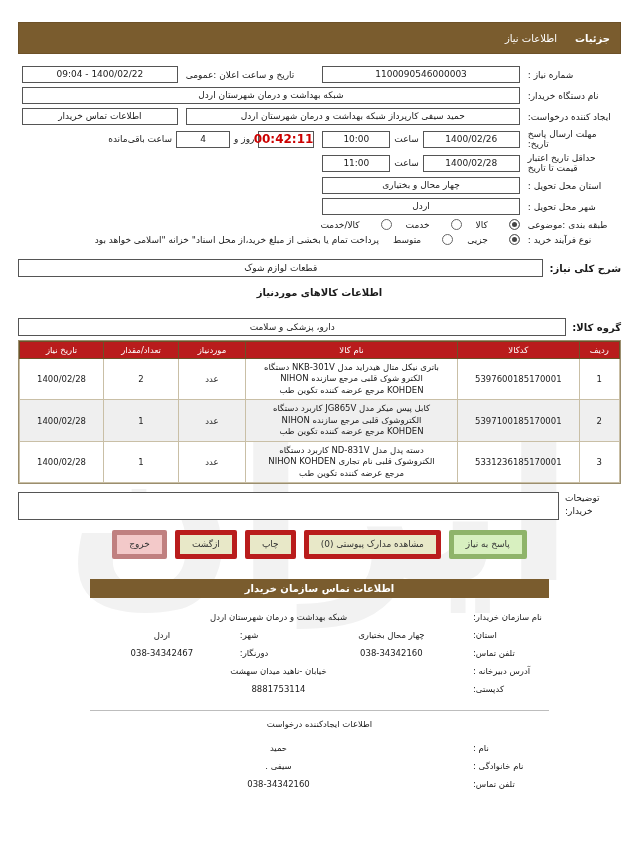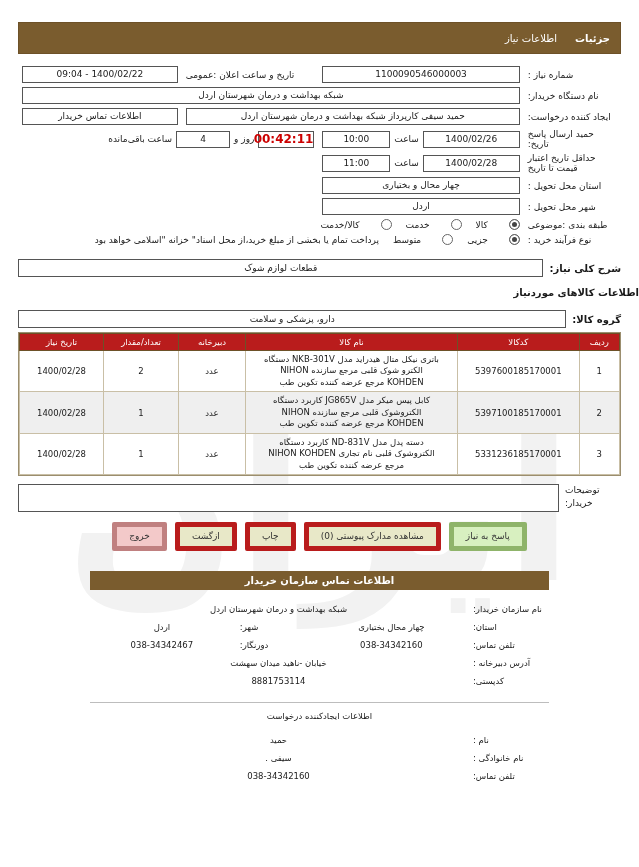--- a/index.html
+++ b/index.html
@@ -63,21 +63,21 @@
   
   .section-line{
     display:flex;align-items:center;gap:6px;margin:12px 18px 0 18px;
   }
   .section-line .t{font-weight:bold;font-size:10px;white-space:nowrap;}
   .section-line .v{
     flex:1;border:1px solid #555;background:#fff;height:16px;line-height:16px;
     text-align:center;font-size:9px;
   }
   .section-title{
-    text-align:right;font-weight:bold;font-size:10px;margin:10px 0 12px 0;
+    text-align:center;font-weight:bold;font-size:10px;margin:10px 0 20px 0;
   }
 
   
   .goods-wrap{margin:4px 18px 0 18px;border:1px solid #9b8e6e;}
   table.goods{border-collapse:collapse;width:100%;font-size:8.5px;}
   table.goods th{
     background:#b91c1c;color:#fff;border:1px solid #6d5128;
     padding:3px 2px;font-weight:normal;font-size:8.5px;
   }
   table.goods td{
@@ -151,21 +151,21 @@
           <td class="lbl">ایجاد کننده درخواست:</td>
           <td colspan="2">
                 <div class="box">حمید سیفی کارپرداز شبکه بهداشت و درمان شهرستان اردل</div>
               </td>
           <td>
                 <div class="box">اطلاعات تماس خریدار</div>
               </td>
         </tr>
         <tr>
           <td class="lbl">
-            <div>حمید ارسال پاسخ</div>
+            <div>مهلت ارسال پاسخ</div>
             <div>تاریخ:</div>
           </td>
           <td>
             <div class="row-flex">
               <div class="box" style="flex:1">1400/02/26</div>
               <span class="mini-lbl">ساعت</span>
               <div class="box" style="width:60px">10:00</div>
             </div>
           </td>
           <td colspan="2">
@@ -256,21 +256,21 @@
       <div class="v">دارو، پزشکی و سلامت</div>
     </div>
 
     <div class="goods-wrap">
       <table class="goods">
         <thead>
           <tr>
             <th style="width:28px">ردیف</th>
             <th style="width:110px">کدکالا</th>
             <th>نام کالا</th>
-            <th style="width:62px">دبیرخانه</th>
+            <th style="width:62px">موردنیاز</th>
             <th style="width:70px">تعداد/مقدار</th>
             <th style="width:74px">تاریخ نیاز</th>
           </tr>
         </thead>
         <tbody>
           <tr>
             <td>1</td>
             <td>5397600185170001</td>
             <td class="name">باتری نیکل متال هیدراید مدل NKB-301V دستگاه الکترو شوک قلبی مرجع سازنده NIHON  KOHDEN مرجع عرضه کننده  تکوین طب</td>
             <td>عدد</td>

